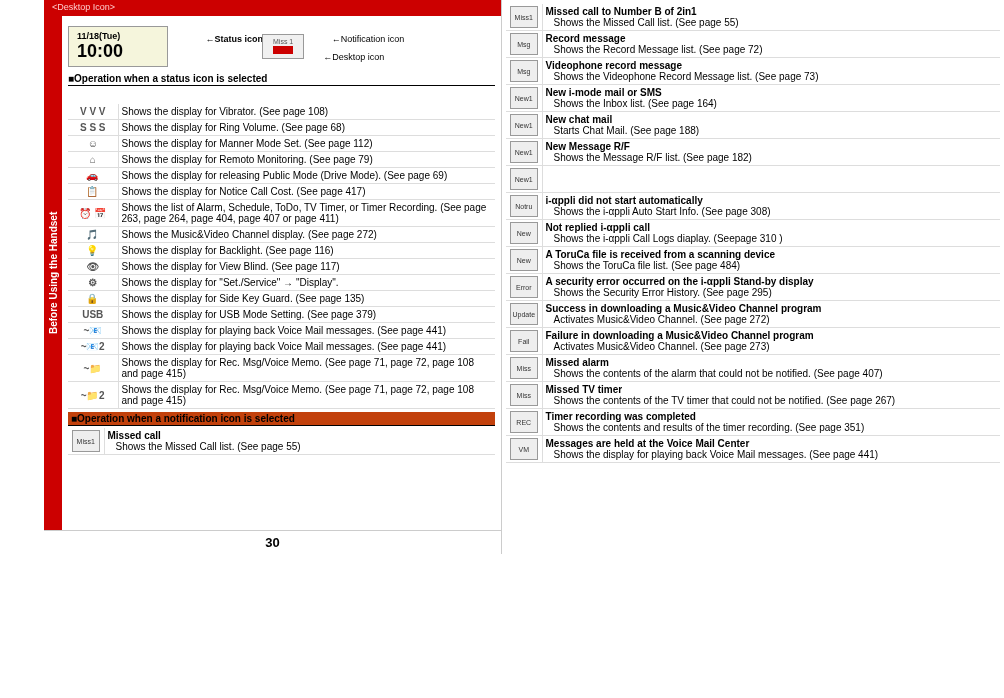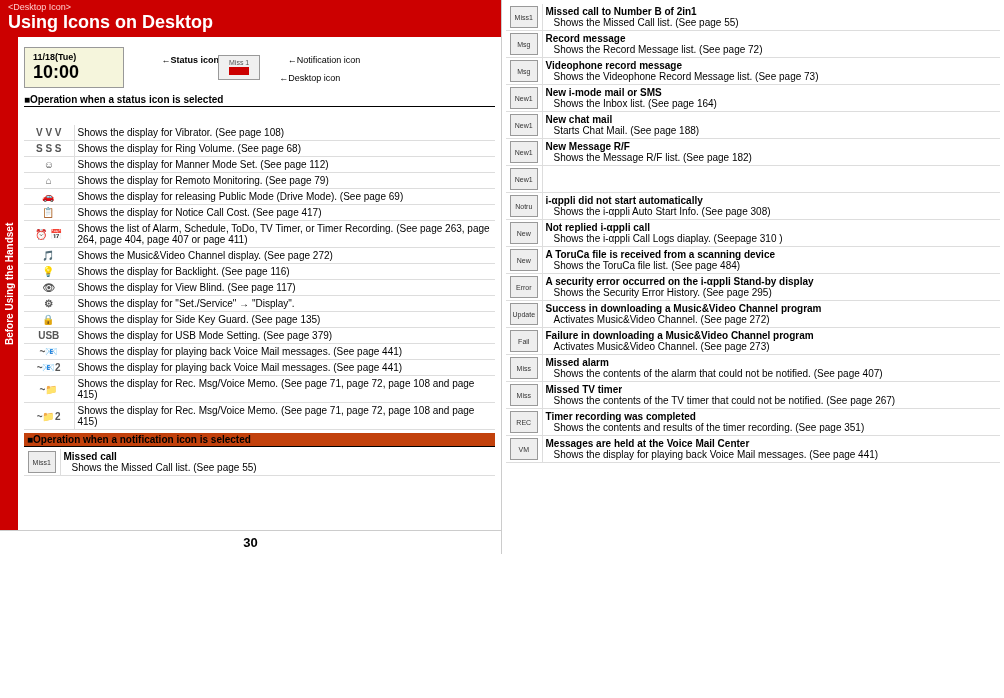--- a/index.html
+++ b/index.html
@@ -14,20 +14,21 @@
     }
 
     
     .left-panel {
       width: 502px;
       border-right: 1px solid #ccc;
       display: flex;
       flex-direction: column;
       height: 554px;
       overflow: hidden;
+      padding-left: 44px;
     }
 
     
     .right-panel {
       width: 502px;
       display: flex;
       flex-direction: column;
       height: 554px;
       overflow: hidden;
     }
@@ -190,21 +191,20 @@
       border-bottom: 1px solid #000;
     }
   </style>
 </head>
 <body>
 
 <div class="left-panel">
 
   <div class="page-header">
     <div class="small-title">&lt;Desktop Icon&gt;</div>
-    <div class="big-title">Using Icons on Desktop</div>
   </div>
 
   <div class="side-label-container">
 
     <div class="side-label">Before Using the Handset</div>
 
     <div class="left-content">
 
       <div class="icon-display-area">
         <div style="position:relative; display:inline-block;border-radius:16px;">

